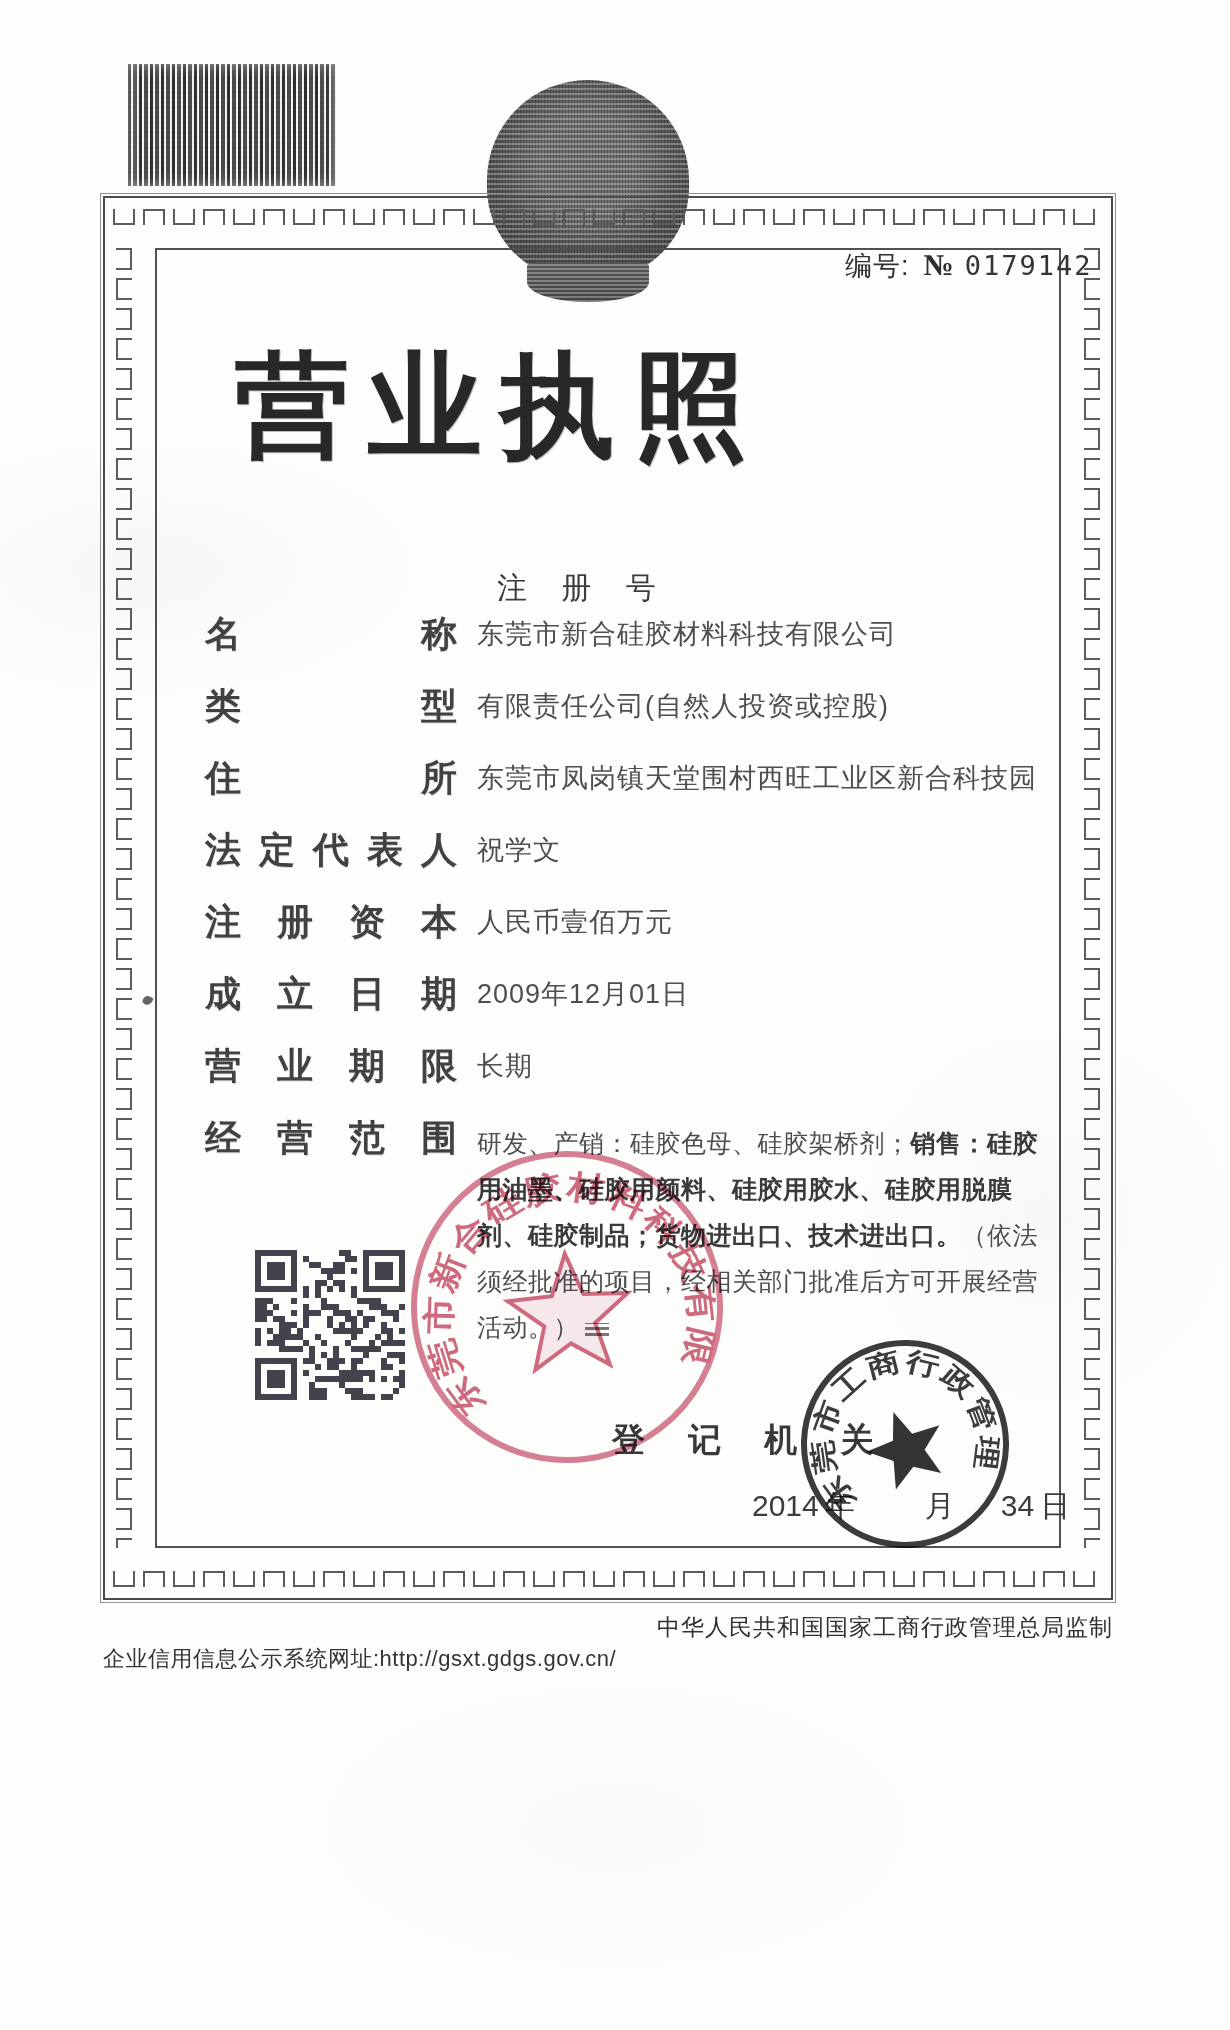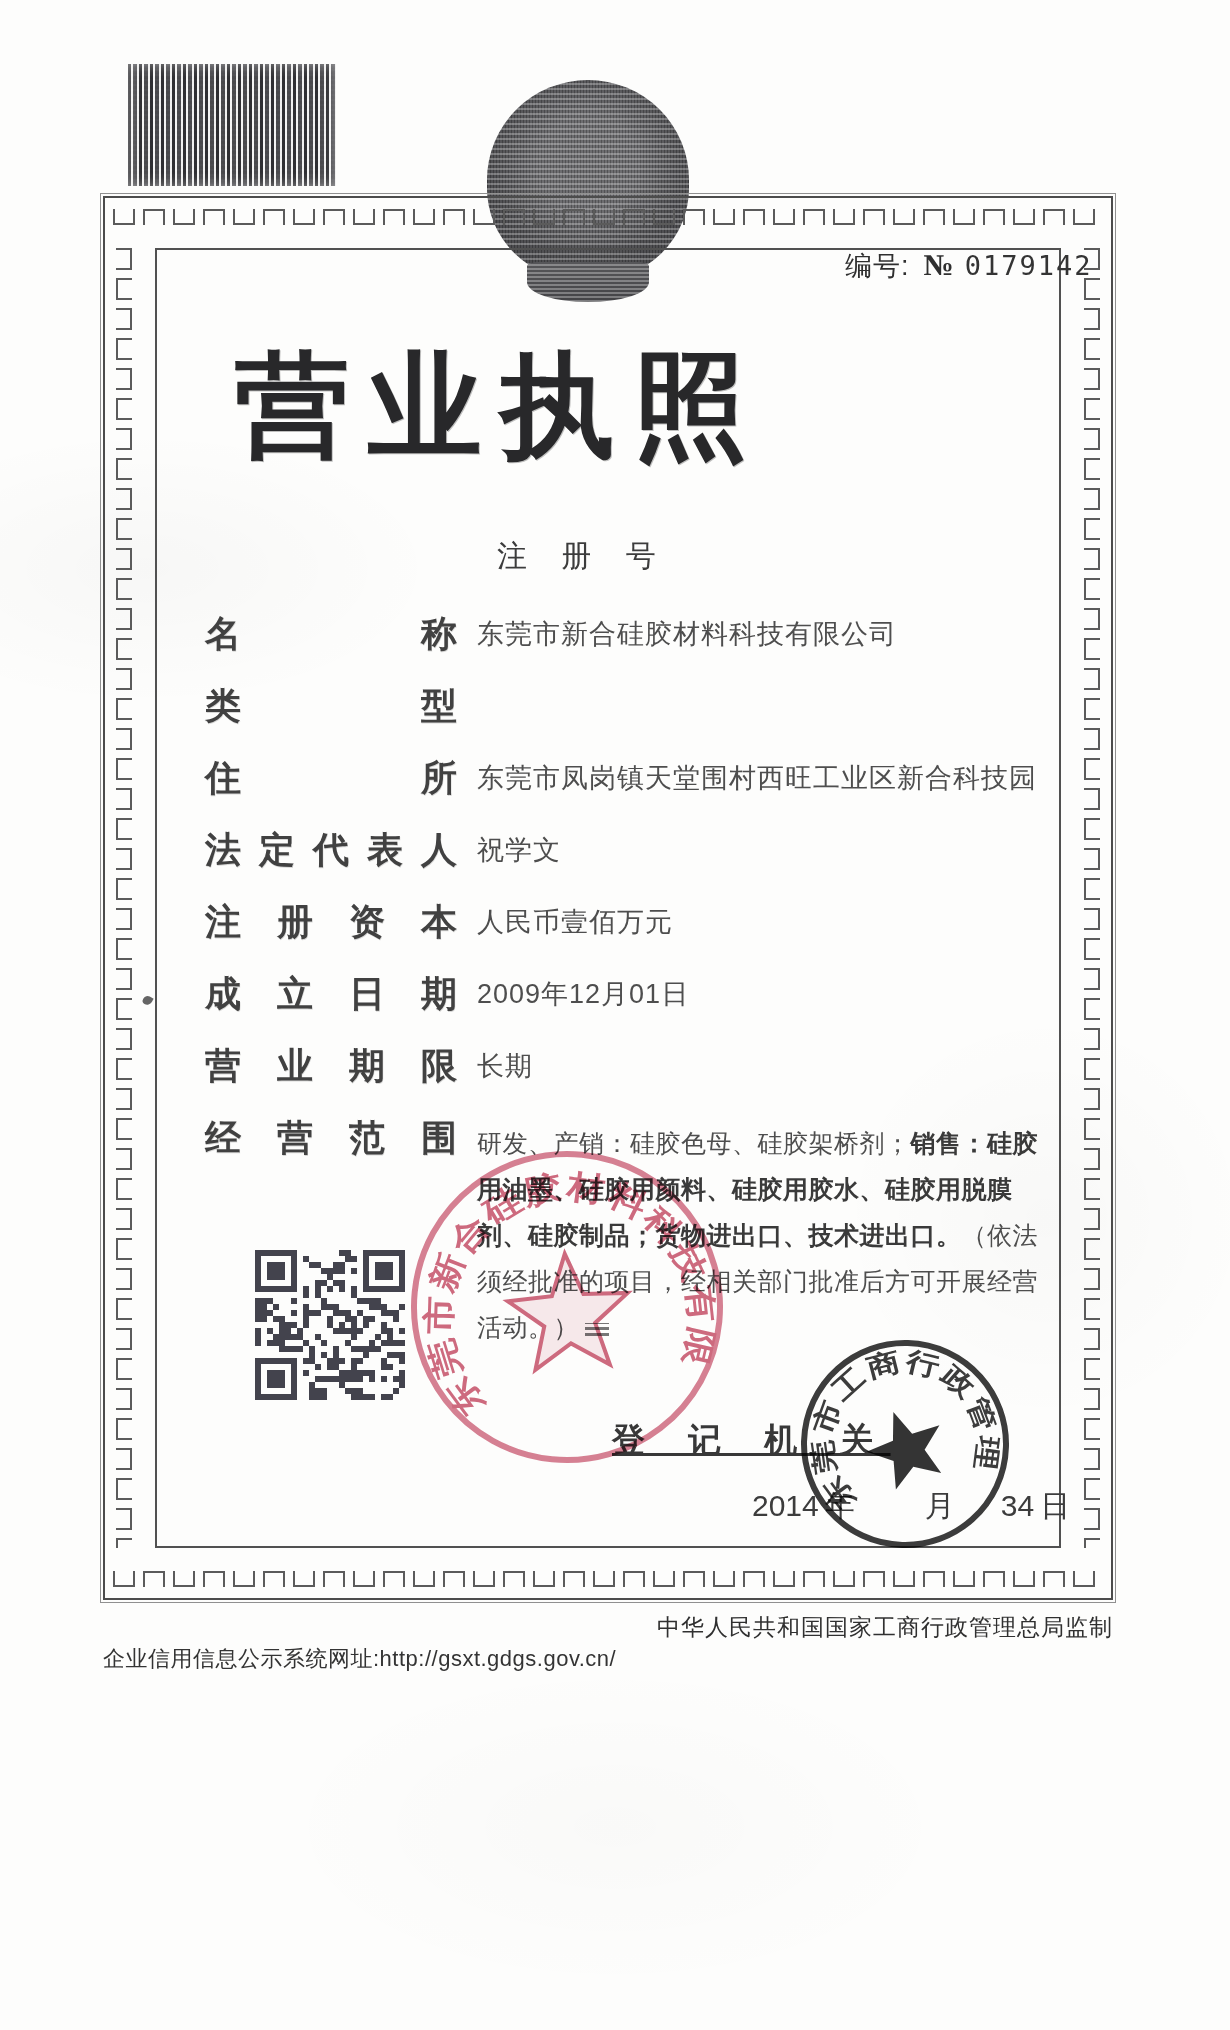--- a/index.html
+++ b/index.html
@@ -63,21 +63,21 @@
   .serial .num { font-family:"DejaVu Sans Mono", monospace; font-size:27px; color:#343434; letter-spacing:2px; }
 
   
   .title {
     position:absolute; left:235px; top:330px; width:512px; display:flex; justify-content:space-between;
     font-size:114px; font-weight:900; color:#2c2c2e; text-shadow:1px 1px 0 rgba(0,0,0,.25);
     filter:contrast(1.05);
   }
 
   
-  .regline { position:absolute; left:497px; top:536px; display:flex; align-items:baseline; white-space:nowrap;gap:25px; }
+  .regline { position:absolute; left:497px; top:568px; display:flex; align-items:baseline; white-space:nowrap;gap:25px; }
   .regline .rlabel { font-size:30px; color:#3c3c3c; letter-spacing:13px; margin-right:22px; }
   .regline .rnum { font-family:"Liberation Serif", serif; font-size:34px; color:#3a3a3a; letter-spacing:2px; }
 
   
   .fields { position:absolute; left:205px; top:612px; width:860px; }
   .f-row { display:flex; align-items:flex-start; margin-bottom:28px; min-height:44px; }
   .f-label {
     flex:none; width:252px; display:flex; justify-content:space-between;
     font-size:36px; font-weight:600; color:#414141; line-height:44px;
     text-shadow:.5px .5px 0 rgba(0,0,0,.15);
@@ -89,21 +89,21 @@
             background:repeating-linear-gradient(0deg,#4a4a4a 0 3px, transparent 3px 6px); opacity:.75; }
   .stray-mark { position:absolute; left:143px; top:996px; width:9px; height:9px; background:#3f3f3f; border-radius:50% 0 60% 40%; transform:rotate(30deg); opacity:.8; }
 
   
   .qr { position:absolute; left:255px; top:1250px; width:150px; height:150px;
         display:grid; grid-template-columns:repeat(25,6px); grid-auto-rows:6px; filter:blur(.3px); }
   .qr i { display:block; }
   .qr i.d { background:#43434d; }
 
   
-  .registrar { position:absolute; left:612px; top:1418px; font-size:33px; font-weight:600; color:#383838; letter-spacing:17px; white-space:nowrap;text-decoration:underline; }
+  .registrar { position:absolute; left:612px; top:1418px; font-size:33px; font-weight:600; color:#383838; letter-spacing:17px; white-space:nowrap; }
   .issue-date { position:absolute; left:752px; top:1486px; font-size:30px; color:#3c3c3c; white-space:nowrap; }
   .issue-date span { margin-right:6px; }
   .issue-date .gap1 { display:inline-block; width:58px; }
   .issue-date .gap2 { display:inline-block; width:34px; }
 
   
   .seal-company { position:absolute; left:402px; top:1142px; width:330px; height:330px; transform:rotate(-16deg);
                   mix-blend-mode:multiply; opacity:.88; }
   .seal-authority { position:absolute; left:793px; top:1332px; width:224px; height:224px; transform:rotate(-20deg);
                     mix-blend-mode:multiply; opacity:.9; }
@@ -308,20 +308,21 @@
           <span>名</span>
           <span>称</span>
         </div>
         <div class="f-value">东莞市新合硅胶材料科技有限公司</div>
       </div>
       <div class="f-row">
         <div class="f-label">
           <span>类</span>
           <span>型</span>
         </div>
+        <div class="f-value">有限责任公司(自然人投资或控股)</div>
       </div>
       <div class="f-row">
         <div class="f-label">
           <span>住</span>
           <span>所</span>
         </div>
         <div class="f-value">东莞市凤岗镇天堂围村西旺工业区新合科技园</div>
       </div>
       <div class="f-row">
         <div class="f-label">

